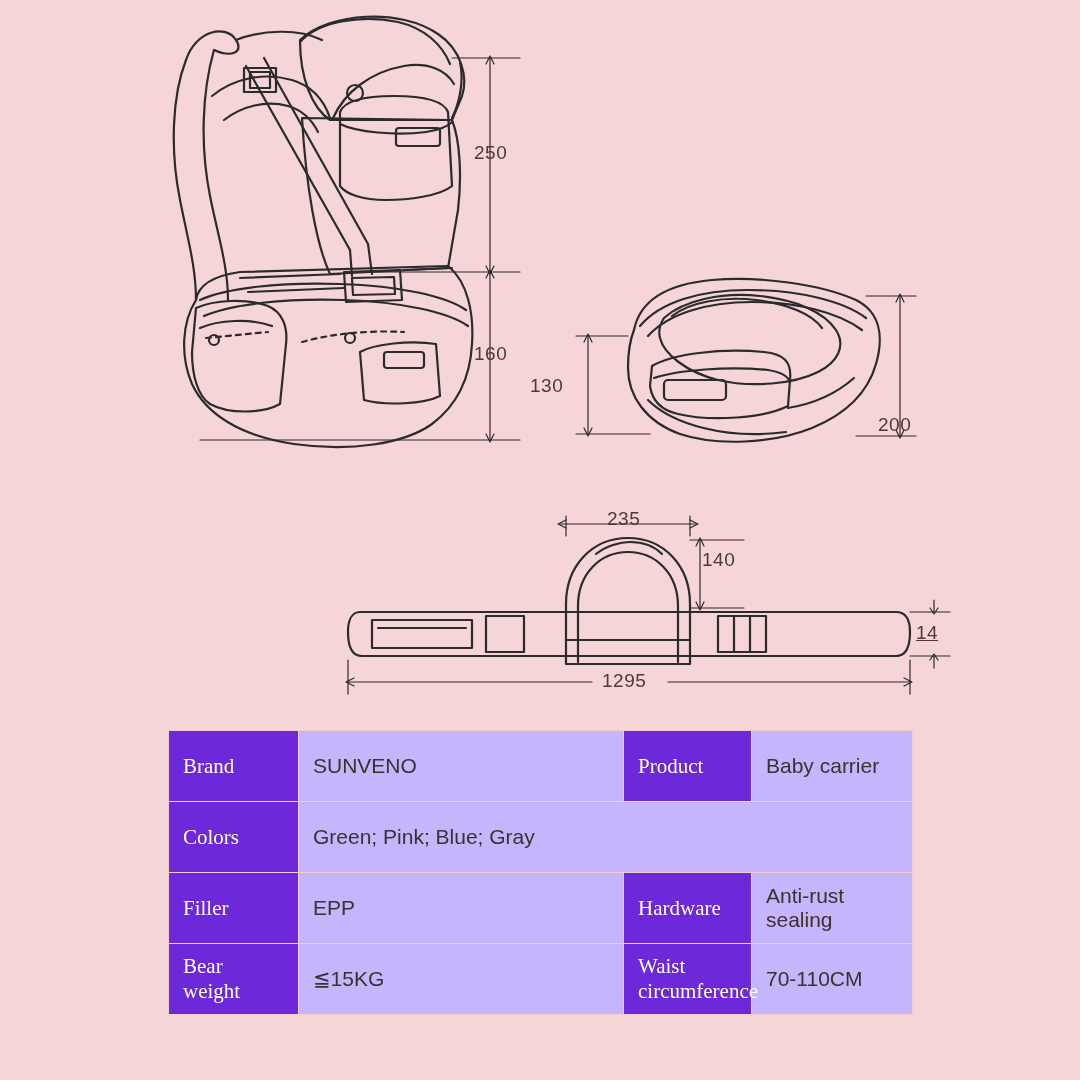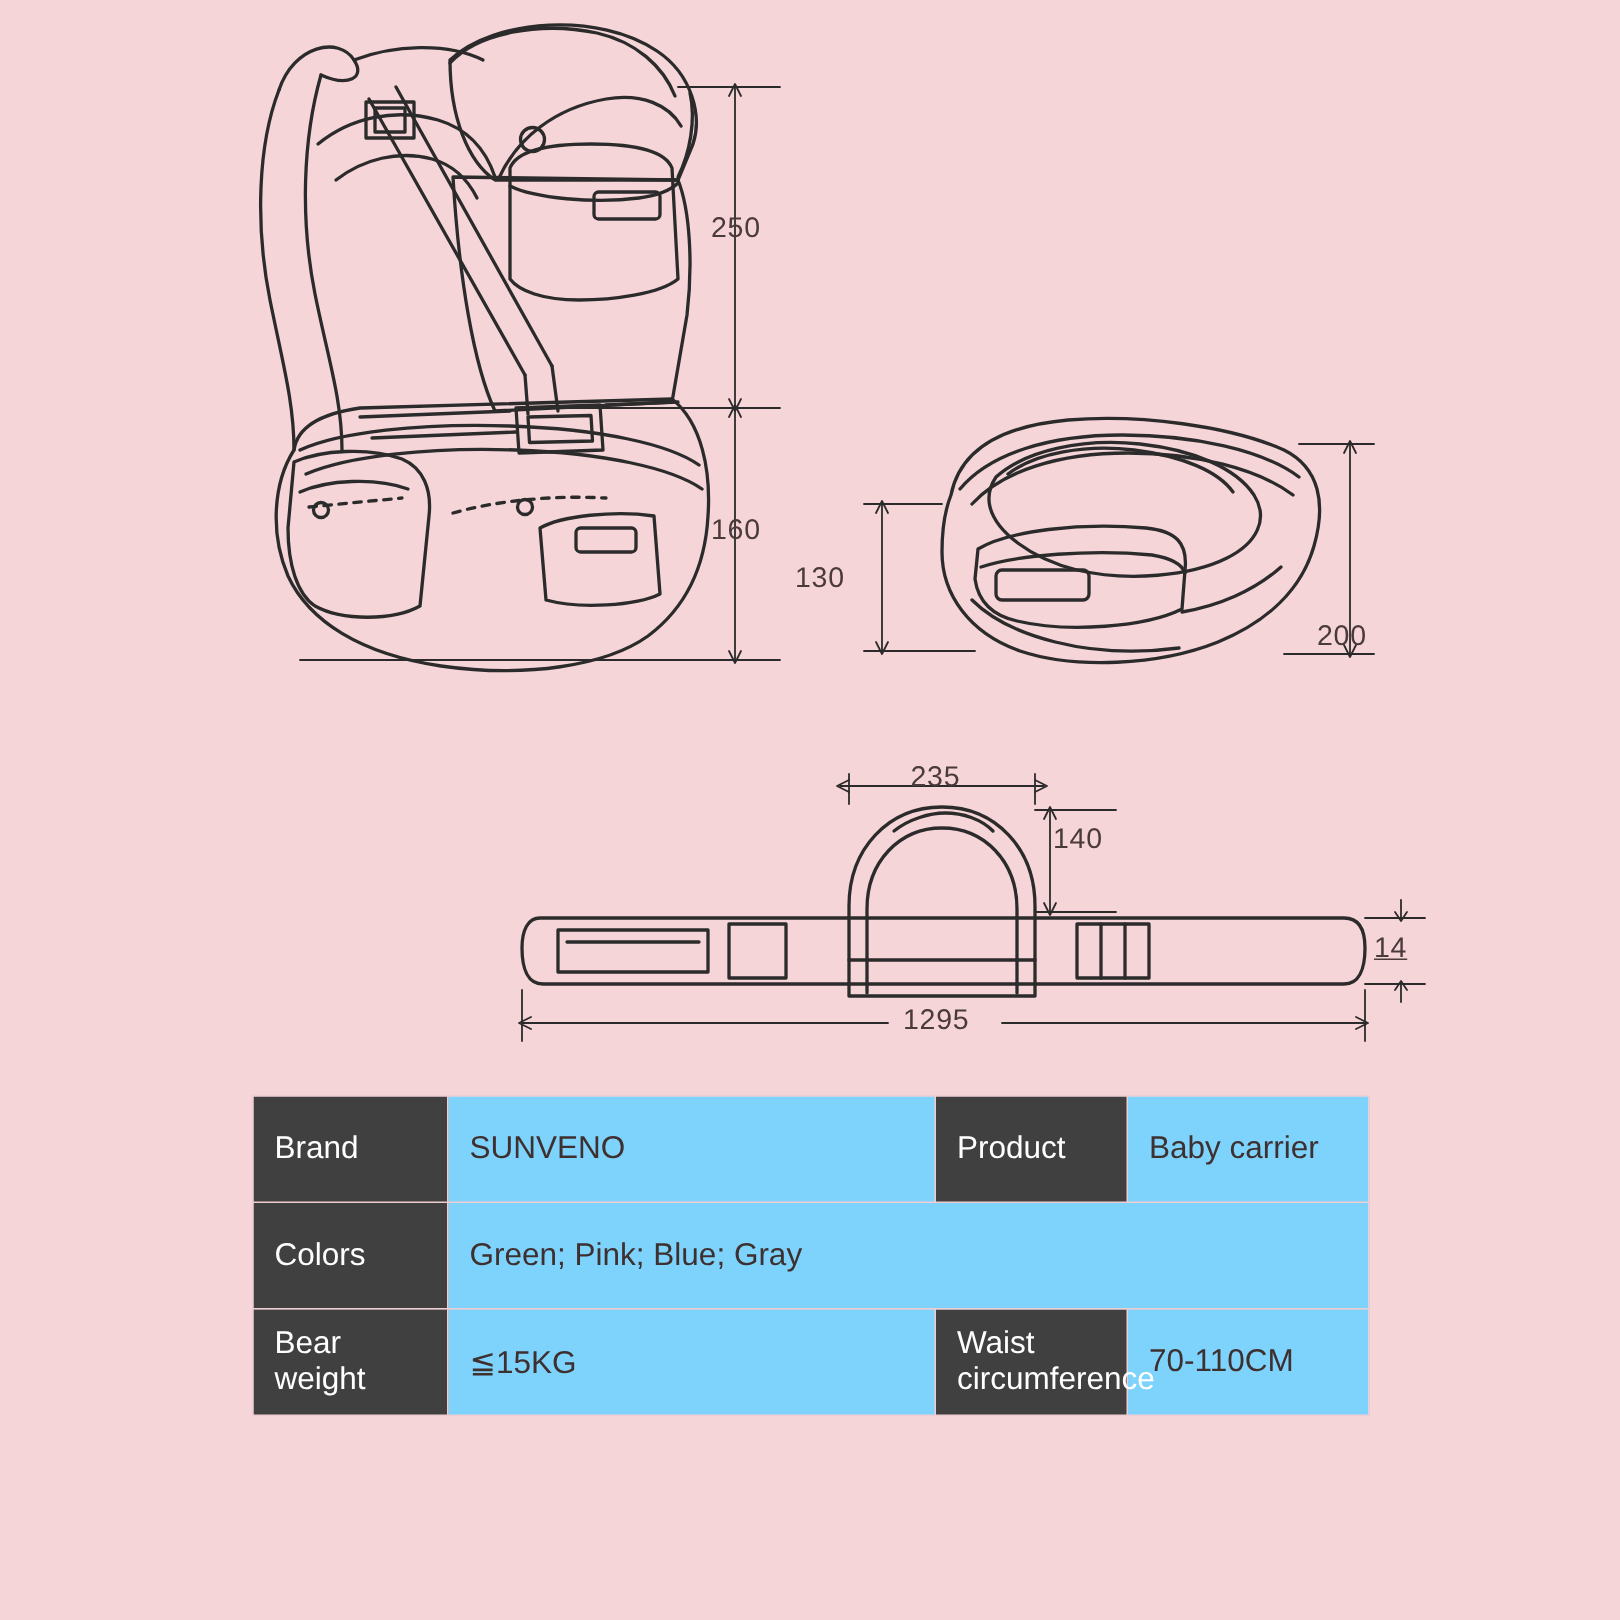--- a/index.html
+++ b/index.html
@@ -43,26 +43,27 @@
   }
   .spec-table td {
     height: 70px;
     padding: 0 14px;
     font-size: 21px;
     color: #3f3030;
     vertical-align: middle;
     border: 1px solid #f0cdd2;
   }
   .cell-key {
-    background: #404040;
+    background: #6d28d9;
     color: #ffffff !important;
     font-size: 22px;
+    font-family: Liberation Serif, serif;
   }
   .cell-val {
-    background: #7dd3fc;
+    background: #c4b5fd;
   }
   .small-val {
     font-size: 19px;
   }
 </style>
 </head>
 <body>
 
 <div class="page">
 
@@ -250,20 +251,26 @@
         <td class="cell-key">Brand</td>
         <td class="cell-val">SUNVENO</td>
         <td class="cell-key">Product</td>
         <td class="cell-val small-val">Baby carrier</td>
       </tr>
       <tr>
         <td class="cell-key">Colors</td>
         <td class="cell-val" colspan="3">Green; Pink; Blue; Gray</td>
       </tr>
       <tr>
+        <td class="cell-key">Filler</td>
+        <td class="cell-val">EPP</td>
+        <td class="cell-key">Hardware</td>
+        <td class="cell-val small-val">Anti-rust sealing</td>
+      </tr>
+      <tr>
         <td class="cell-key">Bear weight</td>
         <td class="cell-val">≦15KG</td>
         <td class="cell-key">Waist circumference</td>
         <td class="cell-val small-val">70-110CM</td>
       </tr>
     </tbody>
   </table>
 
 </div>
 

